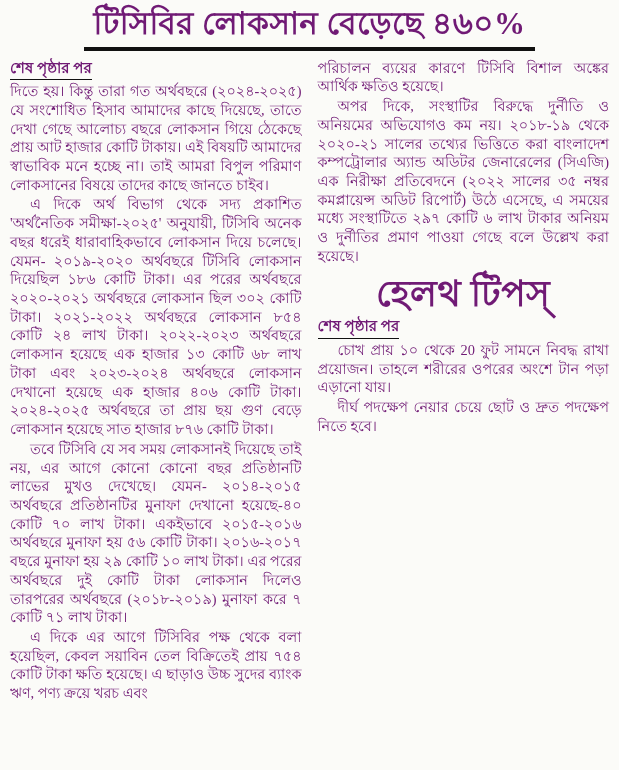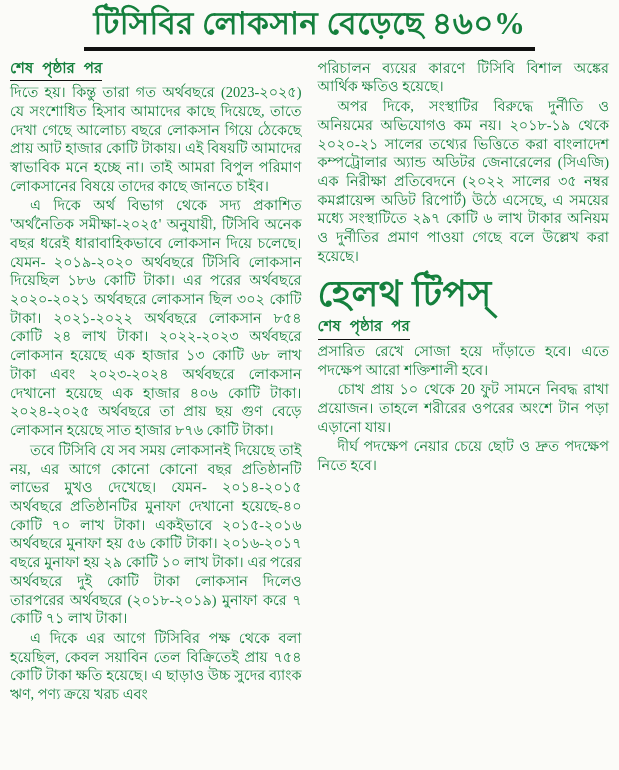--- a/index.html
+++ b/index.html
@@ -5,21 +5,21 @@
   html, body {
     margin: 0;
     padding: 0;
     background: #d8d8d4;
   }
   .page {
     width: 619px;
     height: 770px;
     box-sizing: border-box;
     background: #fbfbf8;
-    color: #15803d;
+    color: #701a75;
     font-family: "Liberation Serif", serif;
     padding: 4px 10px 6px 10px;
     overflow: hidden;
   }
   .headline {
     text-align: center;
     margin: 2px 0 8px 0;
     line-height: 1.15;
   }
   .headline-text {
@@ -41,63 +41,62 @@
     line-height: 1.3;
     text-align: justify;
   }
   .continued-label {
     font-weight: bold;
     font-size: 15px;
     margin: 0 0 2px 0;
     display: inline-block;
     border-bottom: 1.5px solid #111;
     padding-bottom: 1px;
-    font-family: Liberation Mono, monospace;
   }
   .col p {
     margin: 0 0 1px 0;
   }
   .col p.indent {
     text-indent: 20px;
   }
   .health-heading {
     font-size: 36px;
     font-weight: bold;
+    text-align: center;
     margin: 10px 0 4px 0;
     line-height: 1.05;
     letter-spacing: 0.5px;
   }
 </style>
 </head>
 <body>
 
 <div class="page">
 
   <div class="headline">
     <span class="headline-text">টিসিবির লোকসান বেড়েছে ৪৬০%</span>
   </div>
 
   <div class="columns">
 
     <div class="col">
       <span class="continued-label">শেষ পৃষ্ঠার পর</span>
-      <p>দিতে হয়। কিন্তু তারা গত অর্থবছরে (2023-২০২৫) যে সংশোধিত হিসাব আমাদের কাছে দিয়েছে, তাতে দেখা গেছে আলোচ্য বছরে লোকসান গিয়ে ঠেকেছে প্রায় আট হাজার কোটি টাকায়। এই বিষয়টি আমাদের স্বাভাবিক মনে হচ্ছে না। তাই আমরা বিপুল পরিমাণ লোকসানের বিষয়ে তাদের কাছে জানতে চাইব।</p>
+      <p>দিতে হয়। কিন্তু তারা গত অর্থবছরে (২০২৪-২০২৫) যে সংশোধিত হিসাব আমাদের কাছে দিয়েছে, তাতে দেখা গেছে আলোচ্য বছরে লোকসান গিয়ে ঠেকেছে প্রায় আট হাজার কোটি টাকায়। এই বিষয়টি আমাদের স্বাভাবিক মনে হচ্ছে না। তাই আমরা বিপুল পরিমাণ লোকসানের বিষয়ে তাদের কাছে জানতে চাইব।</p>
       <p class="indent">এ দিকে অর্থ বিভাগ থেকে সদ্য প্রকাশিত 'অর্থনৈতিক সমীক্ষা-২০২৫' অনুযায়ী, টিসিবি অনেক বছর ধরেই ধারাবাহিকভাবে লোকসান দিয়ে চলেছে। যেমন- ২০১৯-২০২০ অর্থবছরে টিসিবি লোকসান দিয়েছিল ১৮৬ কোটি টাকা। এর পরের অর্থবছরে ২০২০-২০২১ অর্থবছরে লোকসান ছিল ৩০২ কোটি টাকা। ২০২১-২০২২ অর্থবছরে লোকসান ৮৫৪ কোটি ২৪ লাখ টাকা। ২০২২-২০২৩ অর্থবছরে লোকসান হয়েছে এক হাজার ১৩ কোটি ৬৮ লাখ টাকা এবং ২০২৩-২০২৪ অর্থবছরে লোকসান দেখানো হয়েছে এক হাজার ৪০৬ কোটি টাকা। ২০২৪-২০২৫ অর্থবছরে তা প্রায় ছয় গুণ বেড়ে লোকসান হয়েছে সাত হাজার ৮৭৬ কোটি টাকা।</p>
       <p class="indent">তবে টিসিবি যে সব সময় লোকসানই দিয়েছে তাই নয়, এর আগে কোনো কোনো বছর প্রতিষ্ঠানটি লাভের মুখও দেখেছে। যেমন- ২০১৪-২০১৫ অর্থবছরে প্রতিষ্ঠানটির মুনাফা দেখানো হয়েছে-৪০ কোটি ৭০ লাখ টাকা। একইভাবে ২০১৫-২০১৬ অর্থবছরে মুনাফা হয় ৫৬ কোটি টাকা। ২০১৬-২০১৭ বছরে মুনাফা হয় ২৯ কোটি ১০ লাখ টাকা। এর পরের অর্থবছরে দুই কোটি টাকা লোকসান দিলেও তারপরের অর্থবছরে (২০১৮-২০১৯) মুনাফা করে ৭ কোটি ৭১ লাখ টাকা।</p>
       <p class="indent">এ দিকে এর আগে টিসিবির পক্ষ থেকে বলা হয়েছিল, কেবল সয়াবিন তেল বিক্রিতেই প্রায় ৭৫৪ কোটি টাকা ক্ষতি হয়েছে। এ ছাড়াও উচ্চ সুদের ব্যাংক ঋণ, পণ্য ক্রয়ে খরচ এবং</p>
     </div>
 
     <div class="col">
       <p>পরিচালন ব্যয়ের কারণে টিসিবি বিশাল অঙ্কের আর্থিক ক্ষতিও হয়েছে।</p>
       <p class="indent">অপর দিকে, সংস্থাটির বিরুদ্ধে দুর্নীতি ও অনিয়মের অভিযোগও কম নয়। ২০১৮-১৯ থেকে ২০২০-২১ সালের তথ্যের ভিত্তিতে করা বাংলাদেশ কম্পট্রোলার অ্যান্ড অডিটর জেনারেলের (সিএজি) এক নিরীক্ষা প্রতিবেদনে (২০২২ সালের ৩৫ নম্বর কমপ্লায়েন্স অডিট রিপোর্ট) উঠে এসেছে, এ সময়ের মধ্যে সংস্থাটিতে ২৯৭ কোটি ৬ লাখ টাকার অনিয়ম ও দুর্নীতির প্রমাণ পাওয়া গেছে বলে উল্লেখ করা হয়েছে।</p>
 
       <div class="health-heading">হেলথ টিপস্</div>
 
       <span class="continued-label">শেষ পৃষ্ঠার পর</span>
 
-      <p>প্রসারিত রেখে সোজা হয়ে দাঁড়াতে হবে। এতে পদক্ষেপ আরো শক্তিশালী হবে।</p>
       <p class="indent">চোখ প্রায় ১০ থেকে 20 ফুট সামনে নিবদ্ধ রাখা প্রয়োজন। তাহলে শরীরের ওপরের অংশে টান পড়া এড়ানো যায়।</p>
       <p class="indent">দীর্ঘ পদক্ষেপ নেয়ার চেয়ে ছোট ও দ্রুত পদক্ষেপ নিতে হবে।</p>
     </div>
 
   </div>
 
 </div>
 
 </body></html>

